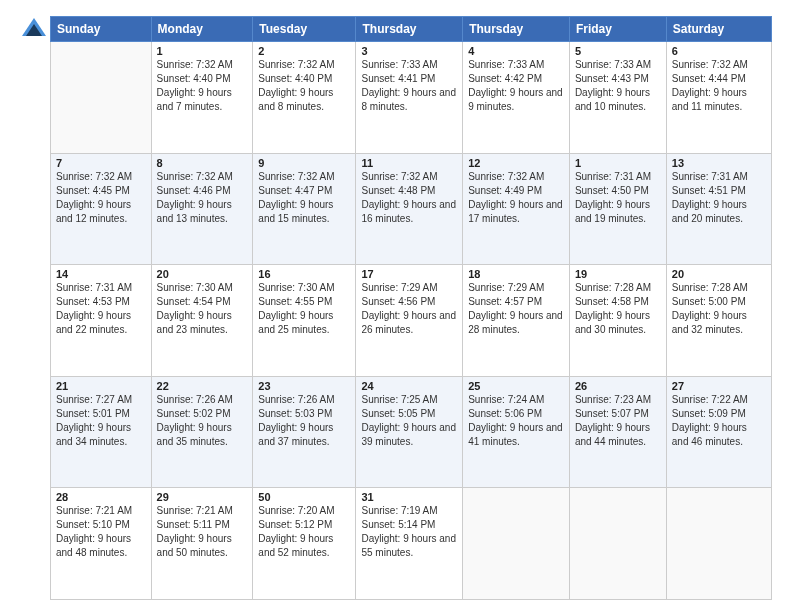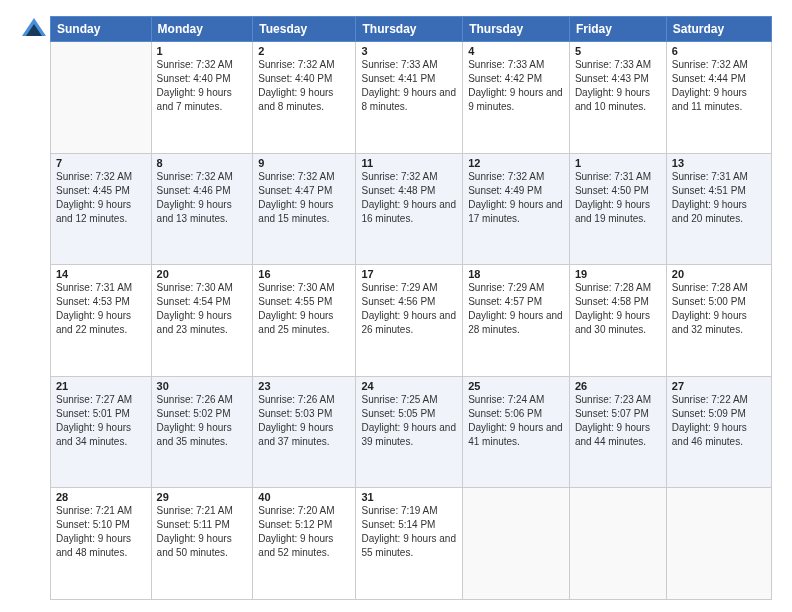--- a/index.html
+++ b/index.html
@@ -219,21 +219,21 @@
             <span class="day-number">20</span>
             <div class="day-info">Sunrise: 7:28 AM<br>Sunset: 5:00 PM<br>Daylight: 9 hours and 32 minutes.</div>
           </td>
         </tr>
         <tr>
           <td>
             <span class="day-number">21</span>
             <div class="day-info">Sunrise: 7:27 AM<br>Sunset: 5:01 PM<br>Daylight: 9 hours and 34 minutes.</div>
           </td>
           <td>
-            <span class="day-number">30</span>
+            <span class="day-number">22</span>
             <div class="day-info">Sunrise: 7:26 AM<br>Sunset: 5:02 PM<br>Daylight: 9 hours and 35 minutes.</div>
           </td>
           <td>
             <span class="day-number">23</span>
             <div class="day-info">Sunrise: 7:26 AM<br>Sunset: 5:03 PM<br>Daylight: 9 hours and 37 minutes.</div>
           </td>
           <td>
             <span class="day-number">24</span>
             <div class="day-info">Sunrise: 7:25 AM<br>Sunset: 5:05 PM<br>Daylight: 9 hours and 39 minutes.</div>
           </td>
@@ -253,21 +253,21 @@
         <tr>
           <td>
             <span class="day-number">28</span>
             <div class="day-info">Sunrise: 7:21 AM<br>Sunset: 5:10 PM<br>Daylight: 9 hours and 48 minutes.</div>
           </td>
           <td>
             <span class="day-number">29</span>
             <div class="day-info">Sunrise: 7:21 AM<br>Sunset: 5:11 PM<br>Daylight: 9 hours and 50 minutes.</div>
           </td>
           <td>
-            <span class="day-number">40</span>
+            <span class="day-number">50</span>
             <div class="day-info">Sunrise: 7:20 AM<br>Sunset: 5:12 PM<br>Daylight: 9 hours and 52 minutes.</div>
           </td>
           <td>
             <span class="day-number">31</span>
             <div class="day-info">Sunrise: 7:19 AM<br>Sunset: 5:14 PM<br>Daylight: 9 hours and 55 minutes.</div>
           </td>
           <td class="empty-cell"></td>
           <td class="empty-cell"></td>
           <td class="empty-cell"></td>
         </tr>

